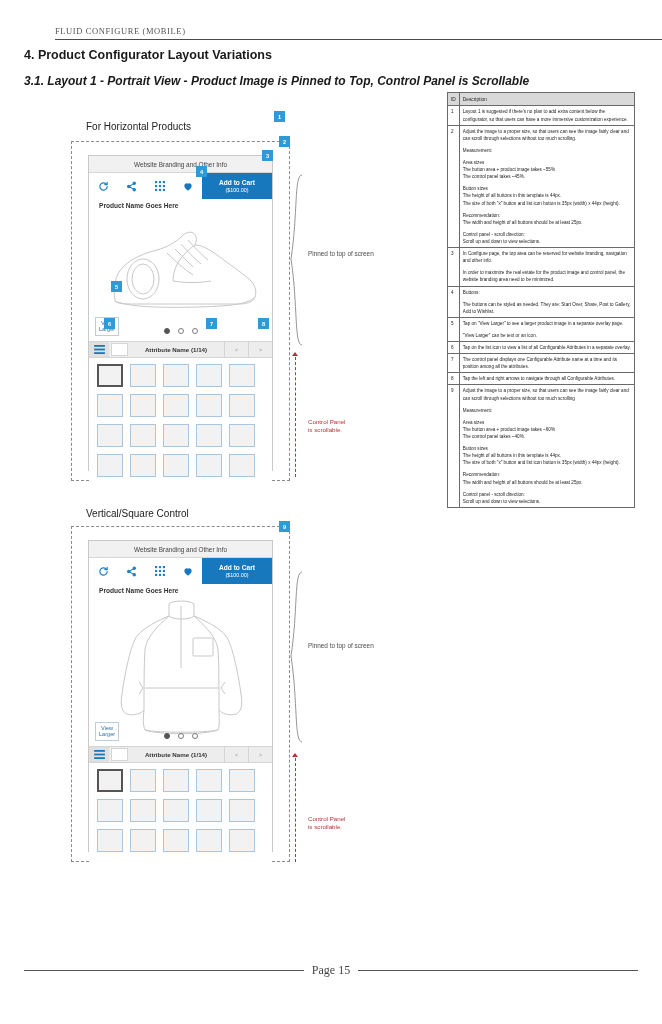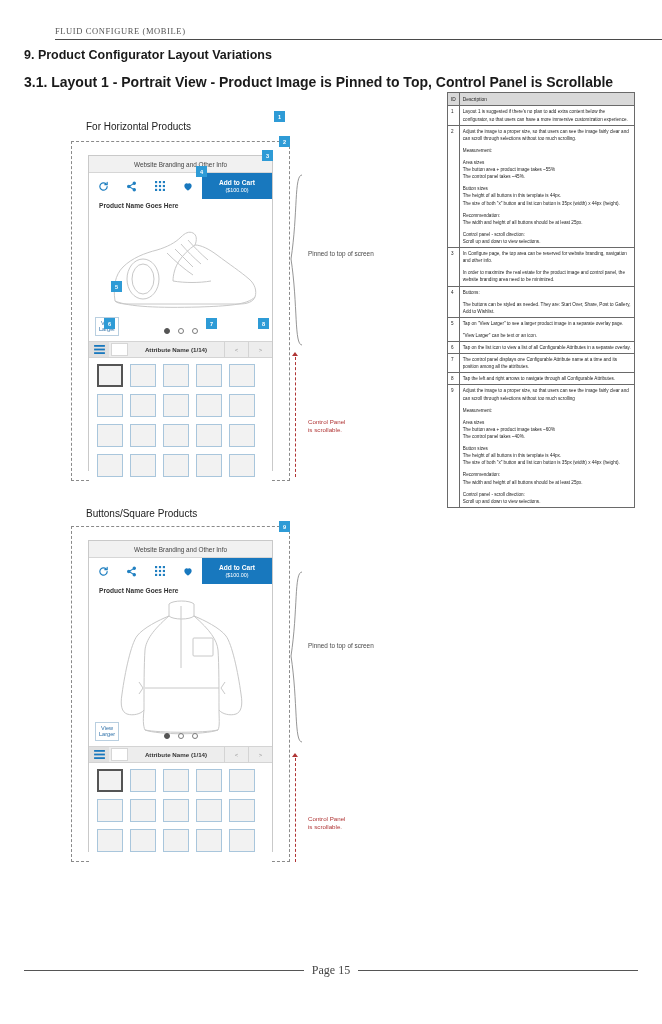--- a/index.html
+++ b/index.html
@@ -17,21 +17,21 @@
     font-family: "Liberation Serif", serif;
     font-size: 8.5px; letter-spacing: 0.6px; color: #555;
     padding-bottom: 3px; border-bottom: 1px solid #4a4a4a; margin-left: 31px;
   }
   .h2 {
     position: absolute; left: 24px; top: 48px;
     font-size: 12.5px; font-weight: bold; color: #1a1a1a;
   }
   .h3 {
     position: absolute; left: 24px; top: 74px;
-    font-size: 14px; font-weight: bold; color: #1a1a1a;
+    font-size: 12px; font-weight: bold; color: #1a1a1a; font-style: italic;
   }
 
   
   .footer { position: absolute; left: 24px; top: 963px; width: 614px;
             display: flex; align-items: center; gap: 8px; }
   .footer .rule { flex: 1; height: 1px; background: #555; }
   .footer .pg { font-family: "Liberation Serif", serif; font-size: 12px; color: #444; white-space: nowrap; }
 
   
   .spec-table {
@@ -120,21 +120,21 @@
     border-bottom: 4px solid #b03535;
   }
   svg { display: block; }
 </style>
 </head>
 <body>
 
 <div class="page">
 
   <div class="doc-header">FLUID CONFIGURE (MOBILE)</div>
-  <div class="h2">9. Product Configurator Layout Variations</div>
+  <div class="h2">4. Product Configurator Layout Variations</div>
   <div class="h3">3.1. Layout 1 - Portrait View - Product Image is Pinned to Top, Control Panel is Scrollable</div>
 
   <table class="spec-table">
     <thead>
       <tr>
         <th class="id">ID</th>
         <th class="desc">Description</th>
       </tr>
     </thead>
     <tbody id="spec-body">
@@ -340,21 +340,21 @@
     <path d="M14 2 C6 2 10 40 3 86 C10 132 6 172 14 172" fill="none" stroke="#8a8a8a" stroke-width="0.9"></path>
   </svg>
   <div class="ann" style="left:308px; top:250px;">Pinned to top of screen</div>
   <div class="arrowup" style="left:292px; top:352px;"></div>
   <div class="scrollline" style="left:295px; top:357px; height:120px;"></div>
   <div class="ann-red" style="left:308px; top:418px;">
     <div>Control Panel</div>
     <div>is scrollable.</div>
   </div>
 
-  <div class="mock-title" style="left:74px; top:508px;">Buttons/Square Products</div>
+  <div class="mock-title" style="left:74px; top:508px;">Vertical/Square Control</div>
 
   <div class="dash-box" style="left:71px; top:526px; width:219px; height:336px;"></div>
   <div class="badge" style="left:279px; top:521px;">9</div>
 
   <div class="phone" style="left:88px; top:540px; width:185px; height:312px;">
     <div class="branding">Website Branding and Other Info</div>
     <div class="iconbar">
       <span class="ico">
         <svg width="11" height="11" viewBox="0 0 24 24" fill="none" stroke="#1f7fc0" stroke-width="2.6" stroke-linecap="round">
           <path d="M20 12a8 8 0 1 1-2.6-5.9"></path>

